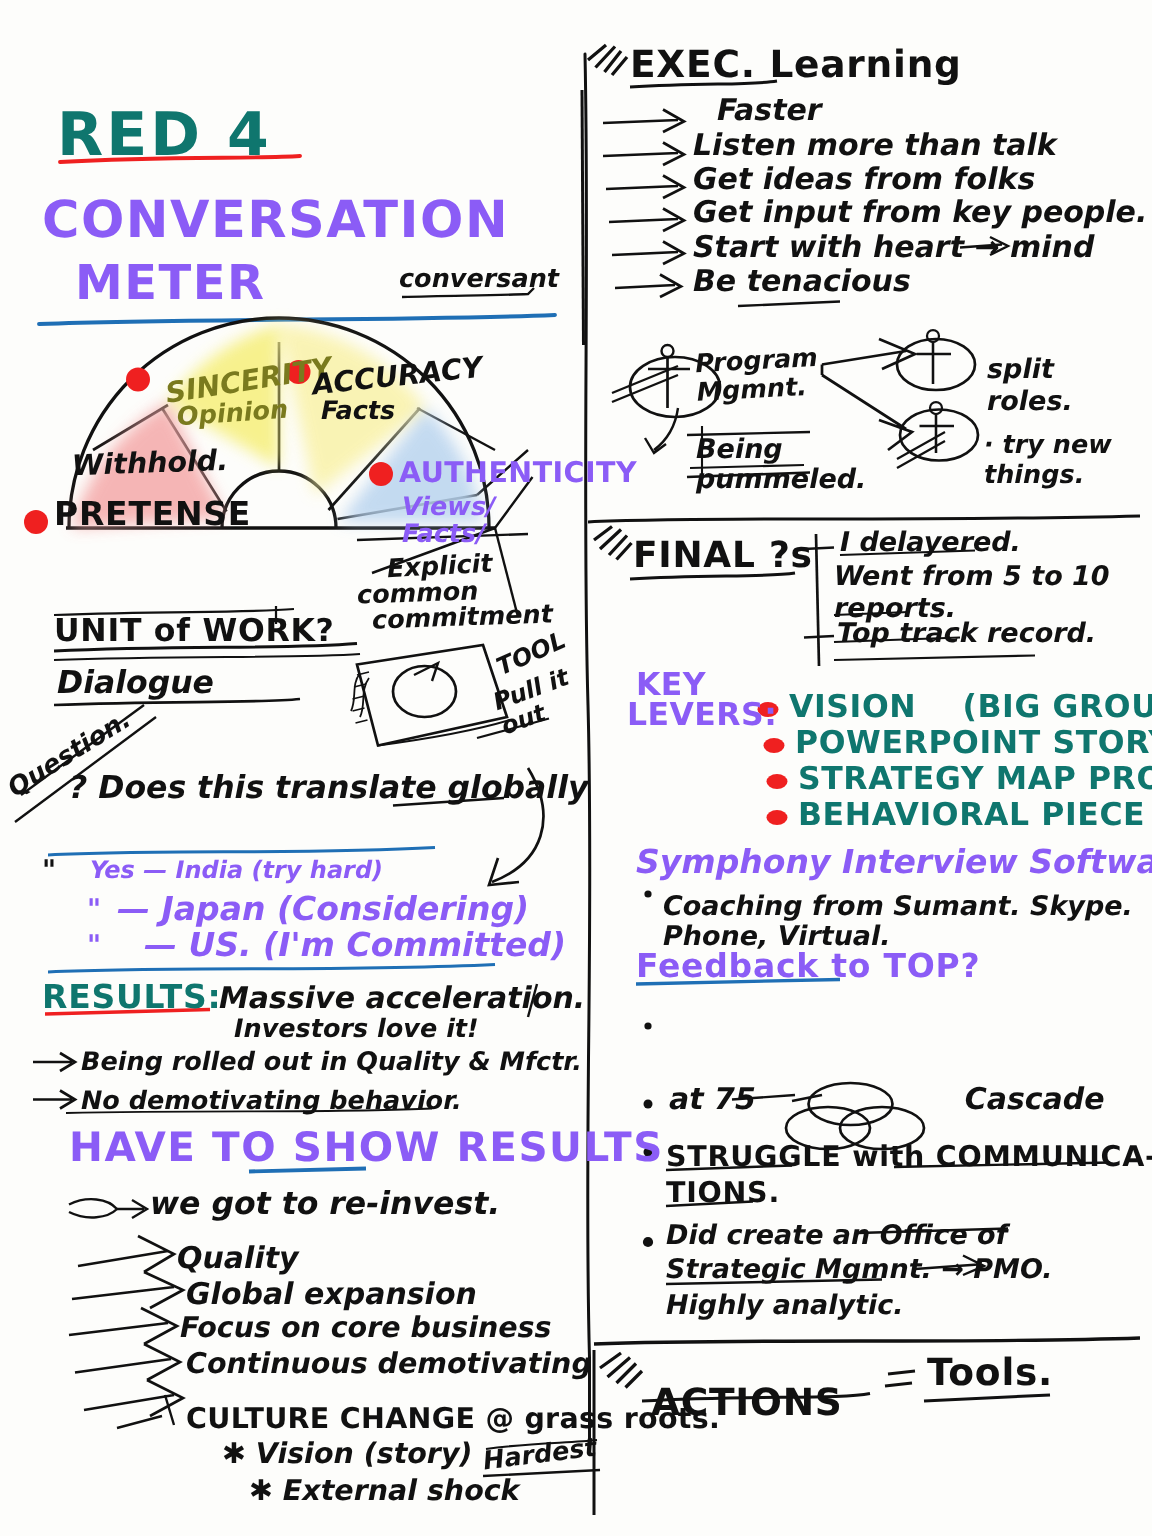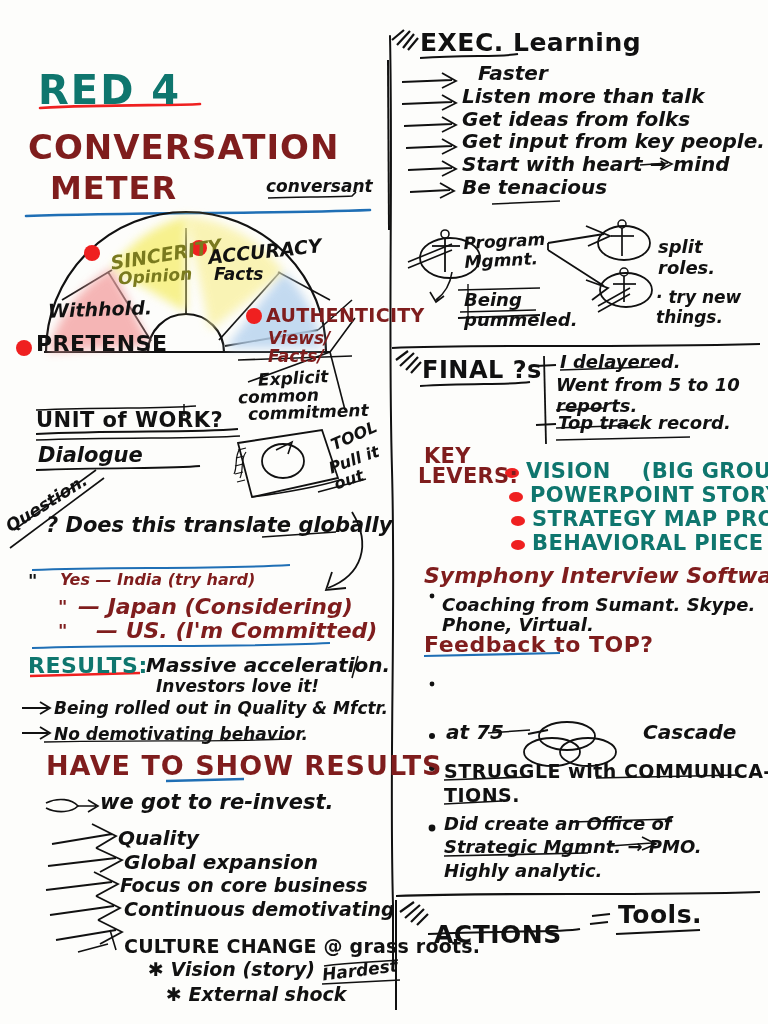--- a/index.html
+++ b/index.html
@@ -4,21 +4,21 @@
 <style>
   html,body{margin:0;padding:0;background:#ffffff;}
   body{
     width:768px;height:1024px;position:relative;overflow:hidden;
     font-family:"DejaVu Sans",sans-serif;
     background:#fdfdfb;
   }
   .page{position:absolute;inset:0;}
   .ink{position:absolute;white-space:pre;line-height:1;}
   .k{color:#111111;}        
-  .b{color:#7f1d1d;}        
+  .b{color:#8b5cf6;}        
   .r{color:#0f766e;}        
   .hand{font-family:"DejaVu Sans",sans-serif;font-style:italic;font-weight:600;}
   .print{font-family:"DejaVu Sans",sans-serif;font-weight:700;font-style:normal;letter-spacing:.5px;}
   svg{position:absolute;left:0;top:0;overflow:visible;}
   .rot{transform-origin:left bottom;}
 </style>
 </head>
 <body>
 
 <div class="page">

